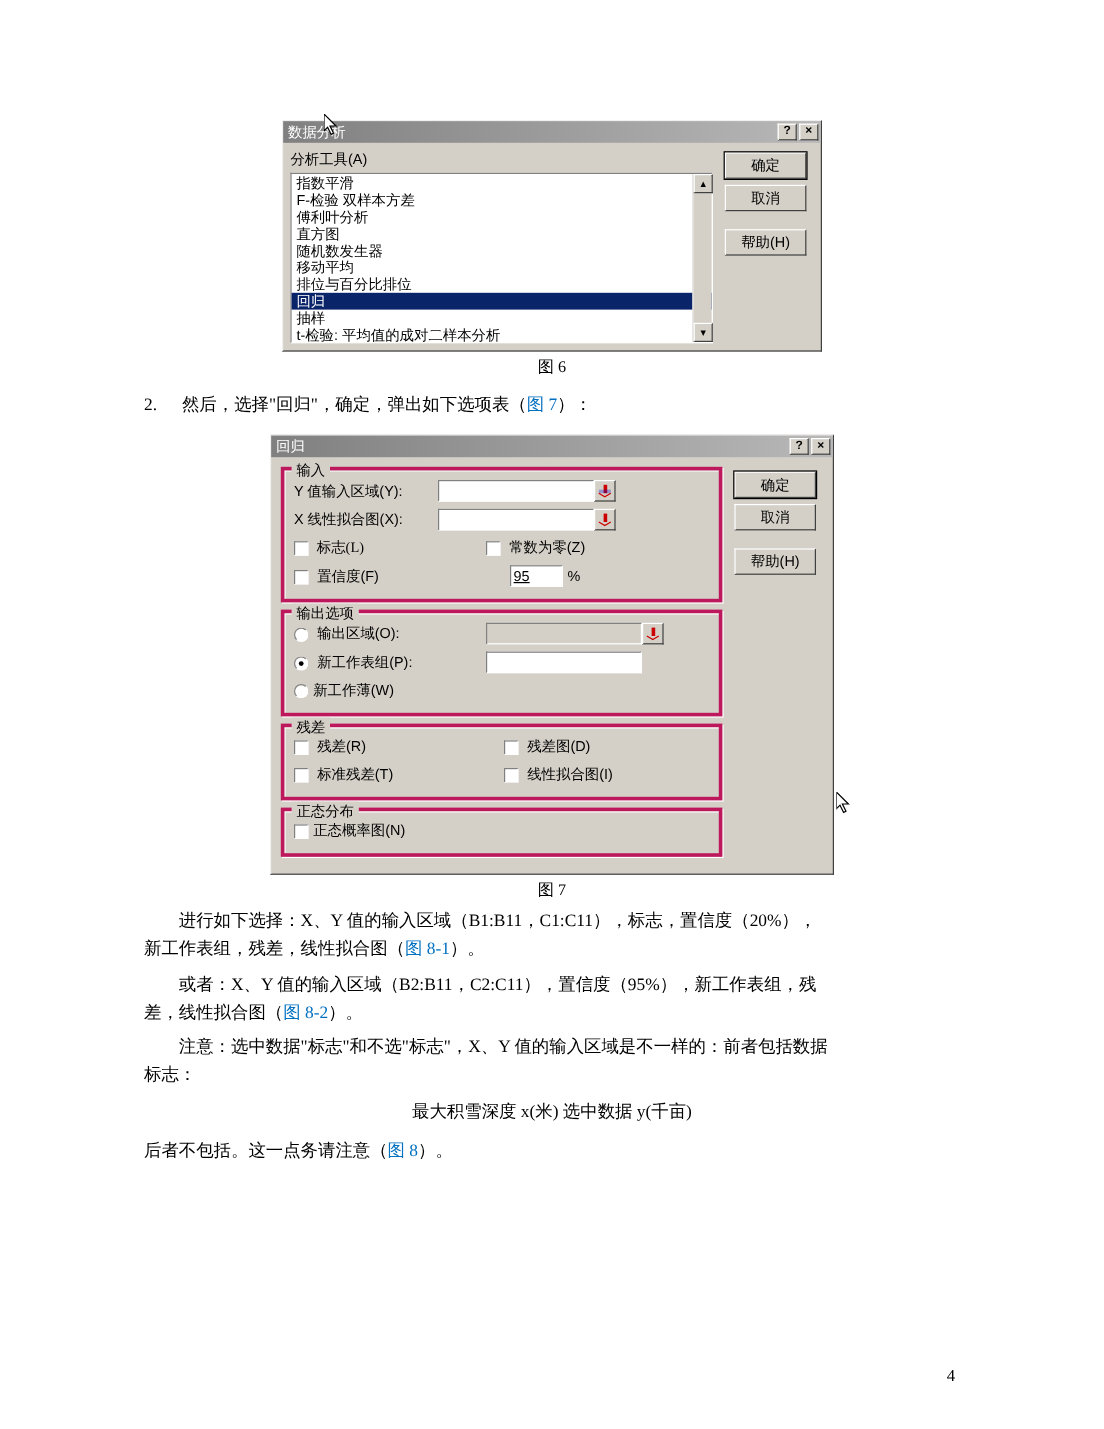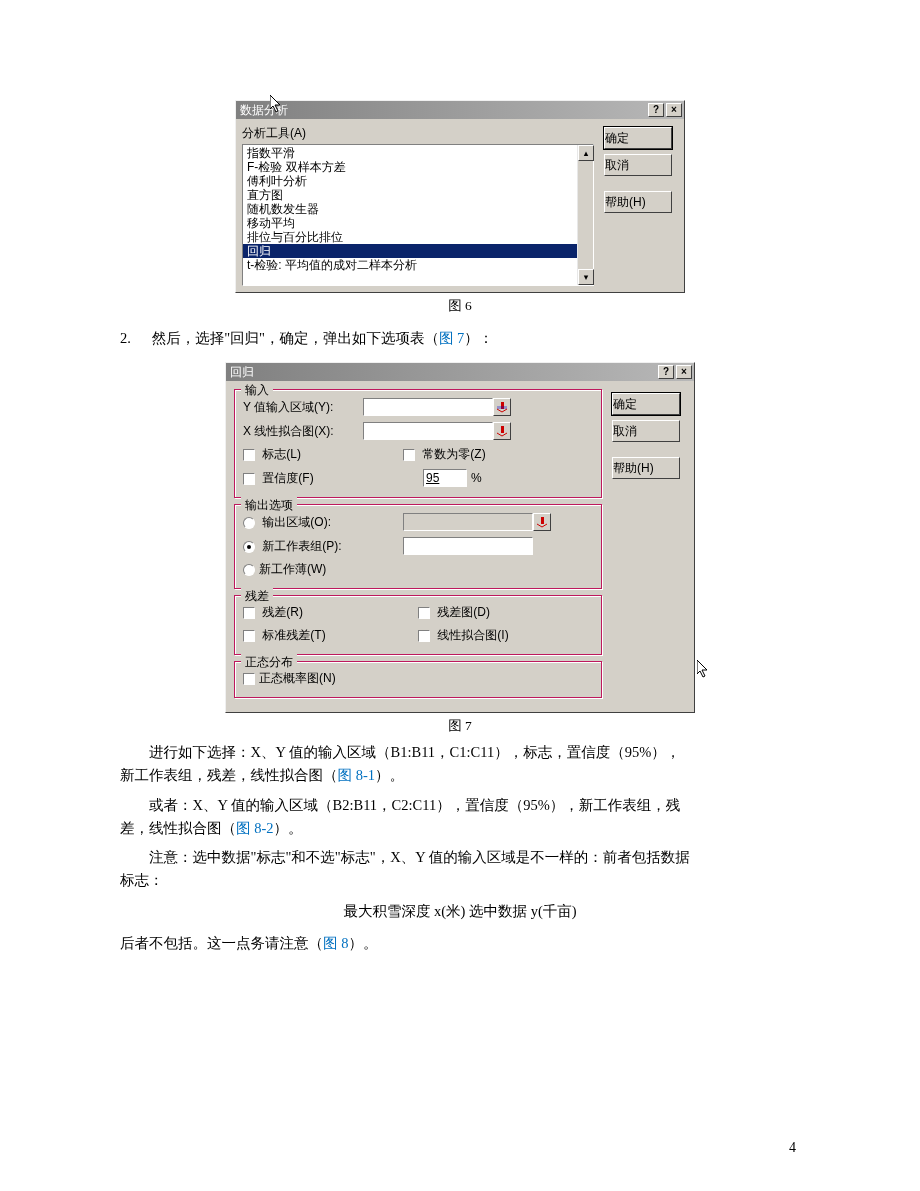--- a/index.html
+++ b/index.html
@@ -50,21 +50,21 @@
   }
   .win-btn {
     display: block;
     width: 68px;
     height: 22px;
     background: #d4d0c8;
     border-top: 1px solid #fff;
     border-left: 1px solid #fff;
     border-right: 1px solid #404040;
     border-bottom: 1px solid #404040;
-    text-align: left;
+    text-align: center;
     line-height: 20px;
     font-size: 12px;
     margin-bottom: 5px;
   }
   .win-btn.default {
     outline: 1px solid #000;
   }
   .listbox {
     background: #fff;
     border-top: 1px solid #808080;
@@ -100,21 +100,21 @@
     border-right: 1px solid #404040;
     border-bottom: 1px solid #404040;
     text-align: center;
     line-height: 14px;
     font-size: 9px;
     color: #000;
   }
   .sb-up { top: 0; }
   .sb-down { bottom: 0; }
   .groupbox {
-    border: 1px solid #be185d;
+    border: 3px solid #be185d;
     box-shadow: inset 1px 1px 0 #fff, 1px 1px 0 #fff;
     padding: 8px 8px 4px 8px;
     position: relative;
     margin-bottom: 6px;
   }
   .groupbox .legend {
     position: absolute;
     top: -8px;
     left: 6px;
     background: #d4d0c8;
@@ -198,20 +198,21 @@
       <div style="font-size:12px; margin-bottom:2px;">分析工具(A)</div>
       <div class="listbox" style="height:142px;">
         <div class="item">指数平滑</div>
         <div class="item">F-检验 双样本方差</div>
         <div class="item">傅利叶分析</div>
         <div class="item">直方图</div>
         <div class="item">随机数发生器</div>
         <div class="item">移动平均</div>
         <div class="item">排位与百分比排位</div>
         <div class="item selected">回归</div>
+        <div class="item">抽样</div>
         <div class="item">t-检验: 平均值的成对二样本分析</div>
         <div class="scrollbar-v">
           <div class="sb-btn sb-up">▴</div>
           <div class="sb-btn sb-down">▾</div>
         </div>
       </div>
     </div>
     <div style="width:74px; padding-top:2px;">
       <div class="win-btn default">确定</div>
       <div class="win-btn">取消</div>
@@ -259,21 +260,21 @@
           <span class="lab">X 线性拟合图(X):</span>
           <span class="input"></span>
           <span class="ref-btn">
             <svg width="12" height="12">
                 <rect x="5" y="1" width="3" height="7" fill="#c00"></rect>
                 <path d="M1 8 L6 11 L11 8" stroke="#c00" fill="none"></path>
               </svg>
           </span>
         </div>
         <div class="field-row">
-          <span style="width:160px;">
+          <span style="width:160px;font-family:Liberation Serif, serif;">
             <span class="checkbox"></span>
             <span>标志(L)</span>
           </span>
           <span>
             <span class="checkbox"></span>
             <span>常数为零(Z)</span>
           </span>
         </div>
         <div class="field-row">
           <span style="width:180px;">
@@ -356,21 +357,21 @@
 
 <div class="caption">图 7</div>
 
 <div class="cursor-arrow" style="left:697px; top:660px;">
   <svg width="14" height="18">
       <path d="M0 0 L0 14 L3 11 L6 17 L8 16 L5 10 L10 10 Z" fill="#fff" stroke="#000" stroke-width="1"></path>
     </svg>
 </div>
 
 <div class="para" style="margin-top:6px;">
-  <span style="display:inline-block; width:2em;"></span><span>进行如下选择：X、Y 值的输入区域（B1:B11，C1:C11），标志，置信度（95%），</span><br>
+  <span style="display:inline-block; width:2em;"></span><span>进行如下选择：X、Y 值的输入区域（B1:B11，C1:C11），标志，置信度（20%），</span><br>
   <span>新工作表组，残差，线性拟合图（</span><span class="link">图 8-1</span><span>）。</span>
 </div>
 <div class="para" style="margin-top:-6px;">
   <span style="display:inline-block; width:2em;"></span><span>或者：X、Y 值的输入区域（B2:B11，C2:C11），置信度（95%），新工作表组，残</span><br>
   <span>差，线性拟合图（</span><span class="link">图 8-2</span><span>）。</span>
 </div>
 <div class="para" style="margin-top:-6px;">
   <span style="display:inline-block; width:2em;"></span><span>注意：选中数据"标志"和不选"标志"，X、Y 值的输入区域是不一样的：前者包括数据</span><br>
   <span>标志：</span>
 </div>

